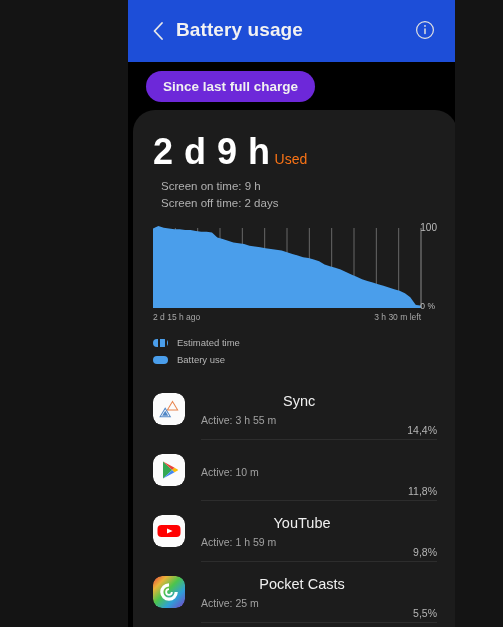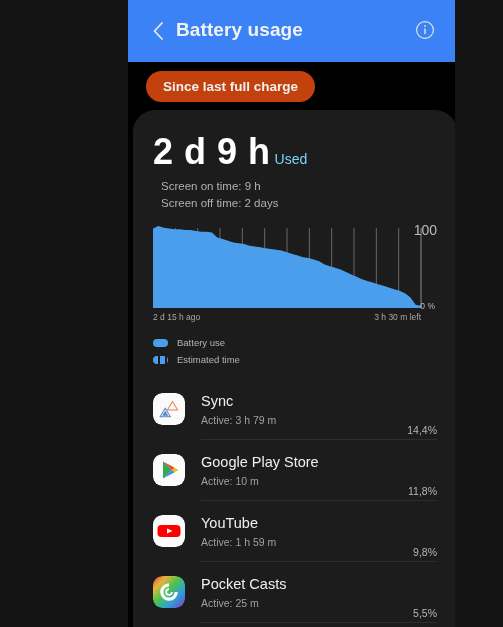--- a/index.html
+++ b/index.html
@@ -19,21 +19,21 @@
     position: absolute;
     left: 128px; top: 0;
     width: 327px; height: 627px;
     background: #000000;
     overflow: hidden;
   }
   
   .topbar {
     position: relative;
     height: 62px;
-    background: #3b82f6;
+    background: #1d4ed8;
   }
   .back-icon {
     position: absolute;
     left: 20px; top: 18px;
     width: 22px; height: 26px;
     cursor: pointer;
   }
   .back-icon svg { display: block; }
   .page-title {
     position: absolute;
@@ -61,21 +61,21 @@
   }
   .tab {
     font-size: 13.5px;
     color: #9a9a9a;
     padding: 8px 17px;
     border-radius: 18px;
     white-space: nowrap;
     cursor: pointer;
   }
   .tab.selected {
-    background: #c2410c;
+    background: #6d28d9;
     color: #f0f0f0;
     font-weight: bold;
   }
   
   .card {
     position: absolute;
     left: 5px; top: 110px;
     width: 324px;
     height: 517px;
     background: #1c1c1c;
@@ -88,41 +88,41 @@
   .big-usage {
     font-size: 36px;
     font-weight: bold;
     color: #ffffff;
     letter-spacing: 0.5px;
     display: inline-block;
     line-height: 1;
   }
   .used-label {
     font-size: 14px;
-    color: #7dd3fc;
+    color: #f97316;
     margin-left: 4px;
   }
   .sub-line {
     font-size: 11.5px;
     color: #b0b0b0;
     margin-top: 9px;
     line-height: 1.38;
     margin-left: 8px;
   }
   
   .chart-wrap {
     position: relative;
     margin: 14px 20px 0 20px;
     height: 82px;
   }
   .chart-svg { display: block; }
   .axis-100 {
     position: absolute;
     right: 0px; top: -4px;
-    font-size: 14px;
+    font-size: 10px;
     color: #bdbdbd;
   }
   .axis-0 {
     position: absolute;
     right: 2px; bottom: -3px;
     font-size: 8.5px;
     color: #bdbdbd;
   }
   .chart-labels {
     position: relative;
@@ -183,20 +183,21 @@
     border-radius: 9px;
     overflow: hidden;
     position: relative;
   }
   .app-icon svg { display: block; }
   .app-text { flex: 1 1 auto; min-width: 0; }
   .app-name {
     font-size: 14.5px;
     color: #f0f0f0;
     line-height: 1.15;
+    text-align: center;
   }
   .app-active {
     font-size: 10.5px;
     color: #a0a0a0;
     margin-top: 4px;
   }
   .app-pct {
     font-size: 10.5px;
     color: #b5b5b5;
     flex: none;
@@ -264,62 +265,61 @@
         <span class="axis-100">100</span>
         <span class="axis-0">0 %</span>
       </div>
       <div class="chart-labels">
         <span class="label-left">2 d 15 h ago</span>
         <span class="label-right">3 h 30 m left</span>
       </div>
 
       <div class="legend">
         <div class="legend-row">
+          <span class="legend-swatch dashed"></span>
+          <span class="legend-text">Estimated time</span>
+        </div>
+        <div class="legend-row">
           <span class="legend-swatch solid"></span>
           <span class="legend-text">Battery use</span>
-        </div>
-        <div class="legend-row">
-          <span class="legend-swatch dashed"></span>
-          <span class="legend-text">Estimated time</span>
         </div>
       </div>
 
       <div class="app-list">
 
         <div class="app-row">
           <span class="app-icon">
             <svg width="32" height="32" viewBox="0 0 32 32">
               <rect x="0" y="0" width="32" height="32" rx="9" fill="#fbfbfb"></rect>
               <path d="M19.5 7.5 L25.5 17.5 L13.5 17.5 Z" fill="#e8824a"></path>
               <path d="M19.5 9.6 L23.8 16.6 L15.2 16.6 Z" fill="#fbfbfb"></path>
               <path d="M12.2 14.2 L18.2 24.2 L6.2 24.2 Z" fill="#4f86c6"></path>
               <path d="M12.2 16.3 L16.5 23.3 L7.9 23.3 Z" fill="#fbfbfb"></path>
               <path d="M12.2 17.8 L15.3 22.7 L9.1 22.7 Z" fill="#4f86c6"></path>
             </svg>
           </span>
           <span class="app-text">
             <span class="app-name" style="display:block">Sync</span>
-            <span class="app-active" style="display:block">Active: 3 h 79 m</span>
+            <span class="app-active" style="display:block">Active: 3 h 55 m</span>
           </span>
           <span class="app-pct">14,4%</span>
           <span class="row-divider"></span>
         </div>
 
         <div class="app-row">
           <span class="app-icon">
             <svg width="32" height="32" viewBox="0 0 32 32">
               <rect x="0" y="0" width="32" height="32" rx="9" fill="#fbfbfb"></rect>
               <path d="M10 7.6 L10 24.4 L19.2 16 Z" fill="#34a853"></path>
               <path d="M10 7.6 L21.6 13.8 L19.2 16 Z" fill="#ea4335"></path>
               <path d="M10 24.4 L21.6 18.2 L19.2 16 Z" fill="#4285f4"></path>
               <path d="M21.6 13.8 L24.6 15.4 Q25.5 16 24.6 16.6 L21.6 18.2 L19.2 16 Z" fill="#fbbc04"></path>
             </svg>
           </span>
           <span class="app-text">
-            <span class="app-name" style="display:block">Google Play Store</span>
             <span class="app-active" style="display:block">Active: 10 m</span>
           </span>
           <span class="app-pct">11,8%</span>
           <span class="row-divider"></span>
         </div>
 
         <div class="app-row">
           <span class="app-icon">
             <svg width="32" height="32" viewBox="0 0 32 32">
               <rect x="0" y="0" width="32" height="32" rx="9" fill="#fbfbfb"></rect>

